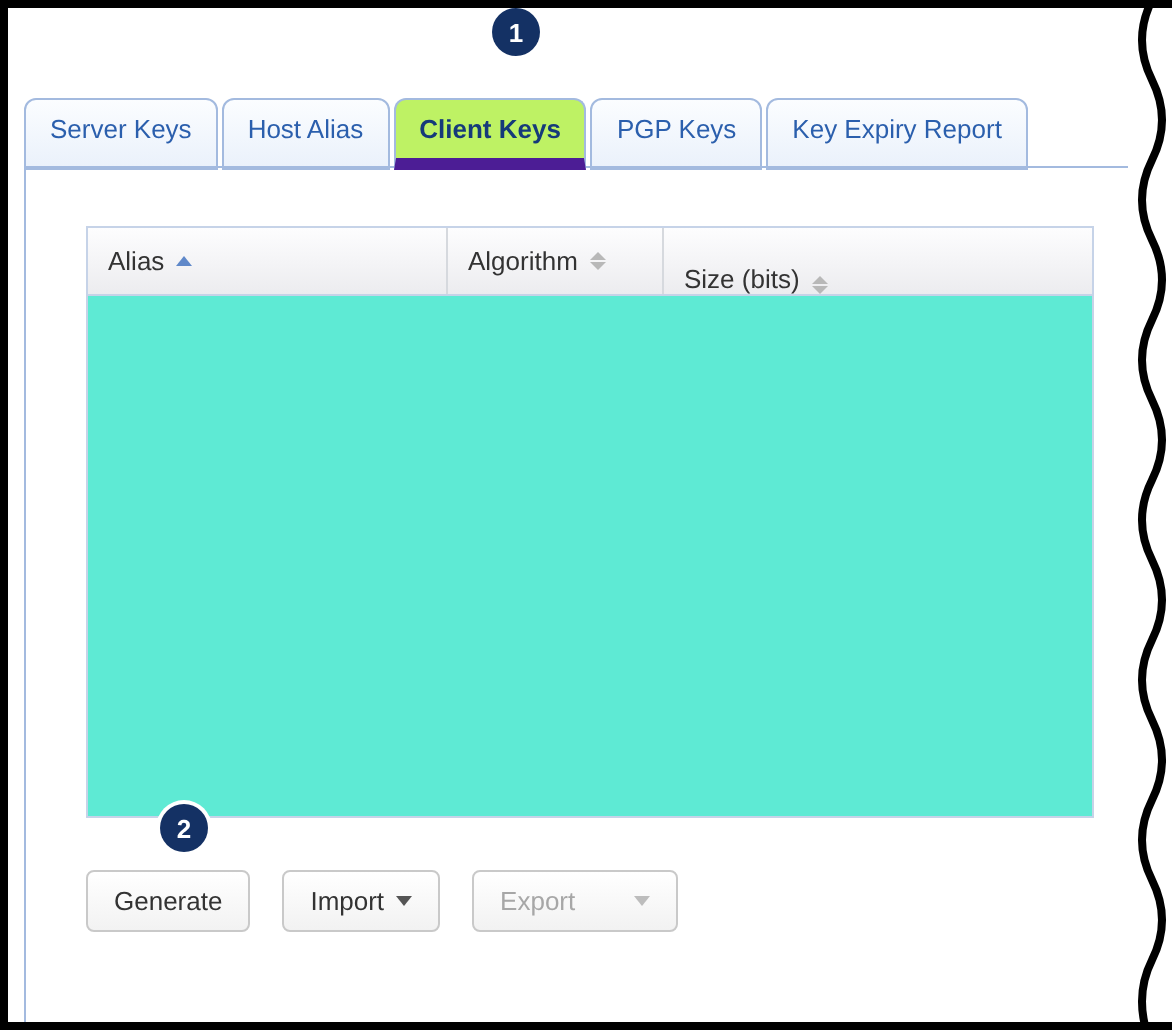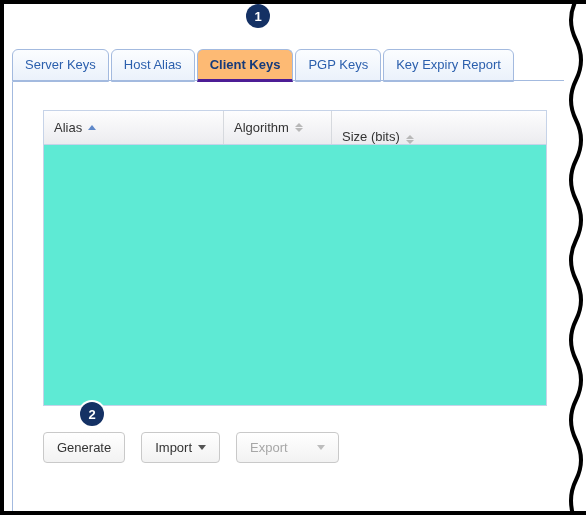--- a/index.html
+++ b/index.html
@@ -42,24 +42,24 @@
     background: linear-gradient(#fbfdff, #eaf1fb);
     margin-right: 2px;
     cursor: pointer;
     font-size: 13px;
     position: relative;
     top: 1px;
     white-space: nowrap;
     margin-top: 32px;
   }
   .tab.selected {
-    background: #fdba74;
+    background: #bef264;
     font-weight: bold;
     color: #153a7a;
-    border-bottom: 3px solid #4c1d95;
+    border-bottom: 6px solid #4c1d95;
     z-index: 3;
   }
   .tabs-underline {
     height: 1px;
     background: #a3badf;
     margin: 0 8px;
     position: relative;
     top: -1px;
     z-index: 1;
   }

